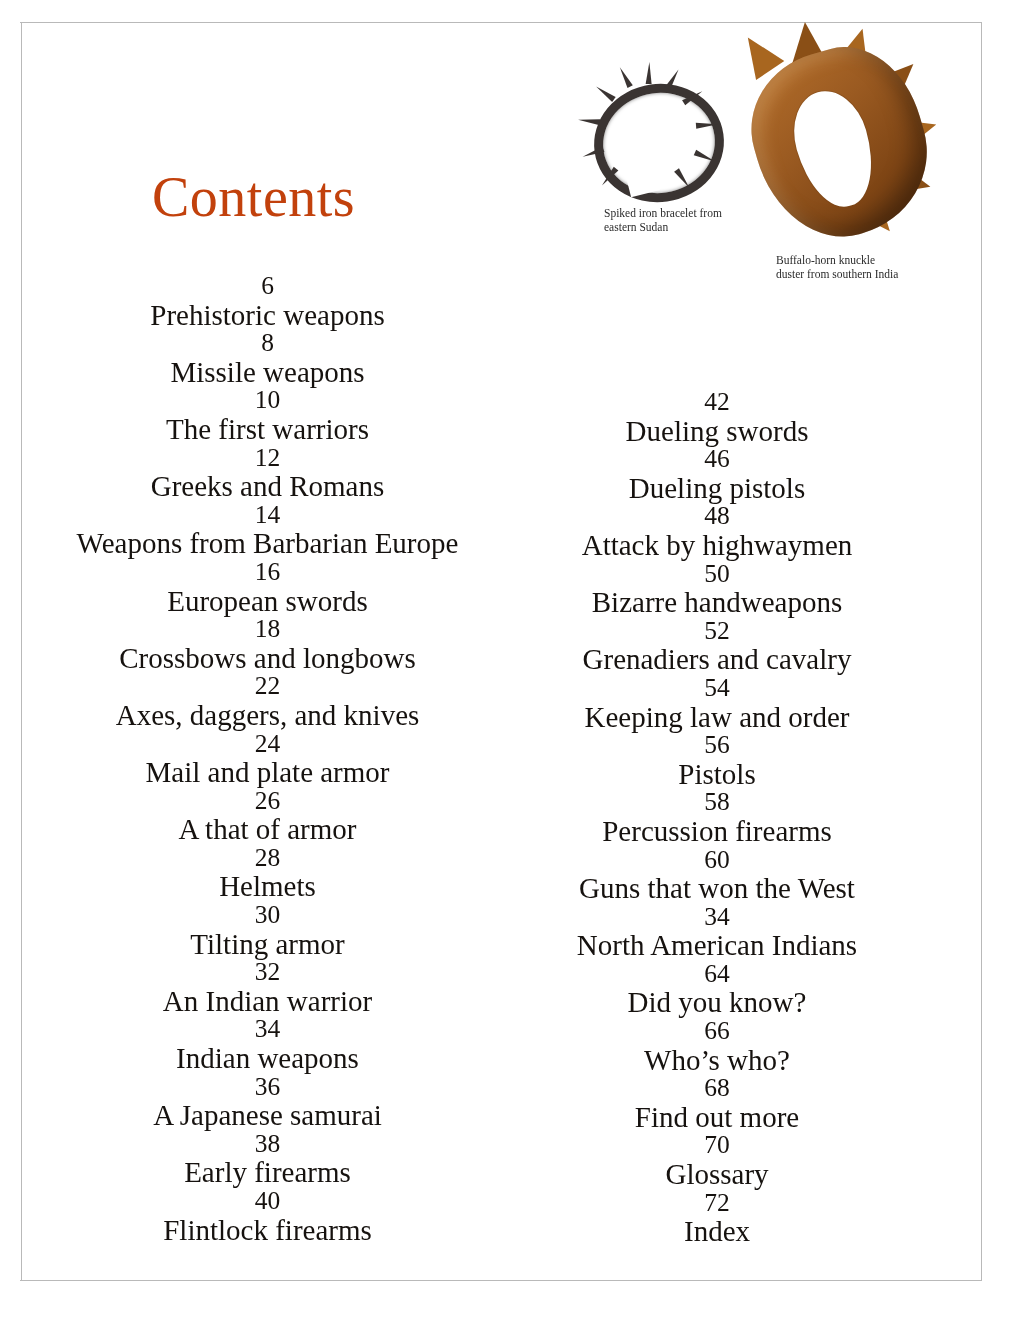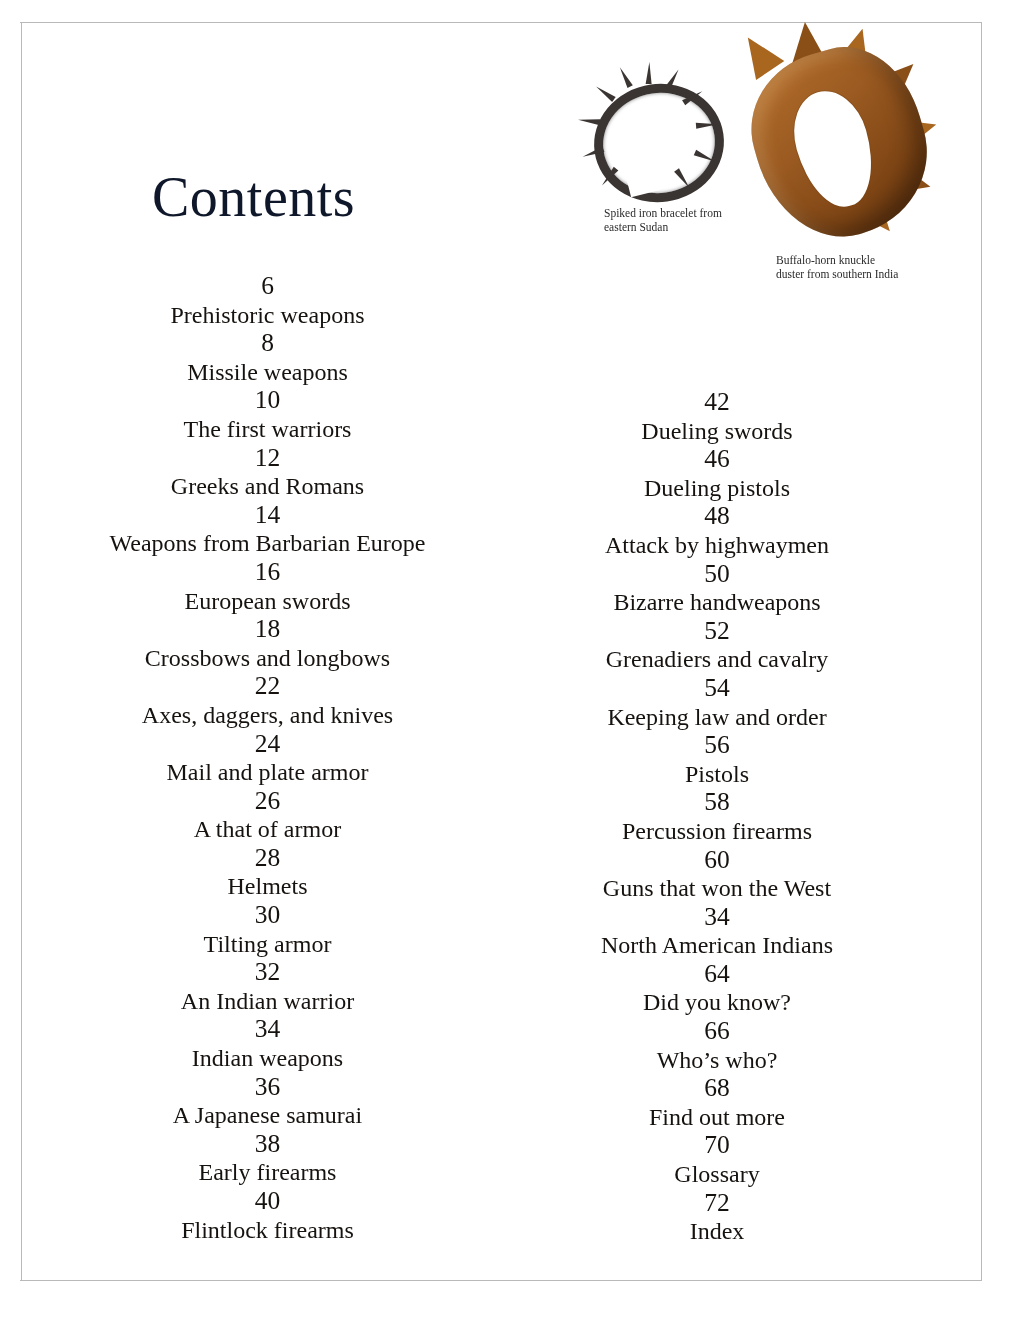--- a/index.html
+++ b/index.html
@@ -56,21 +56,21 @@
     background: #b9b9b9;
   }
 
   .title {
     position: absolute;
     left: 152px;
     top: 165px;
     font-size: 56px;
     font-weight: normal;
     letter-spacing: 0.5px;
-    color: #0f172a;
+    color: #c2410c;
     font-family: "Liberation Serif", serif;
   }
 
   .col {
     position: absolute;
     text-align: center;
     font-size: 25.5px;
     line-height: 28.6px;
     color: #16120f;
   }
@@ -83,21 +83,21 @@
     left: 516px;
     top: 388px;
     width: 402px;
   }
   .entry-page {
     display: block;
     font-size: 25.5px;
   }
   .entry-title {
     display: block;
-    font-size: 24px;
+    font-size: 29px;
   }
 
   
   .artwork-bracelet {
     position: absolute;
     left: 576px;
     top: 60px;
     width: 152px;
     height: 140px;
   }

